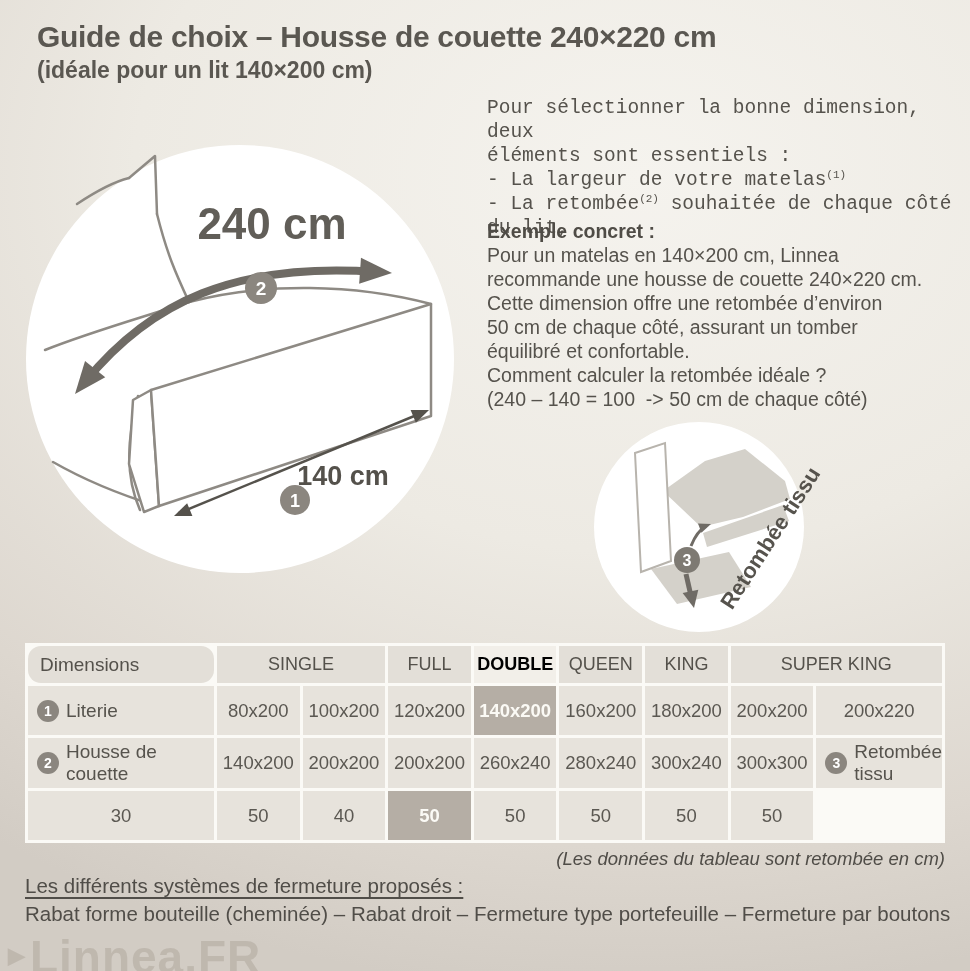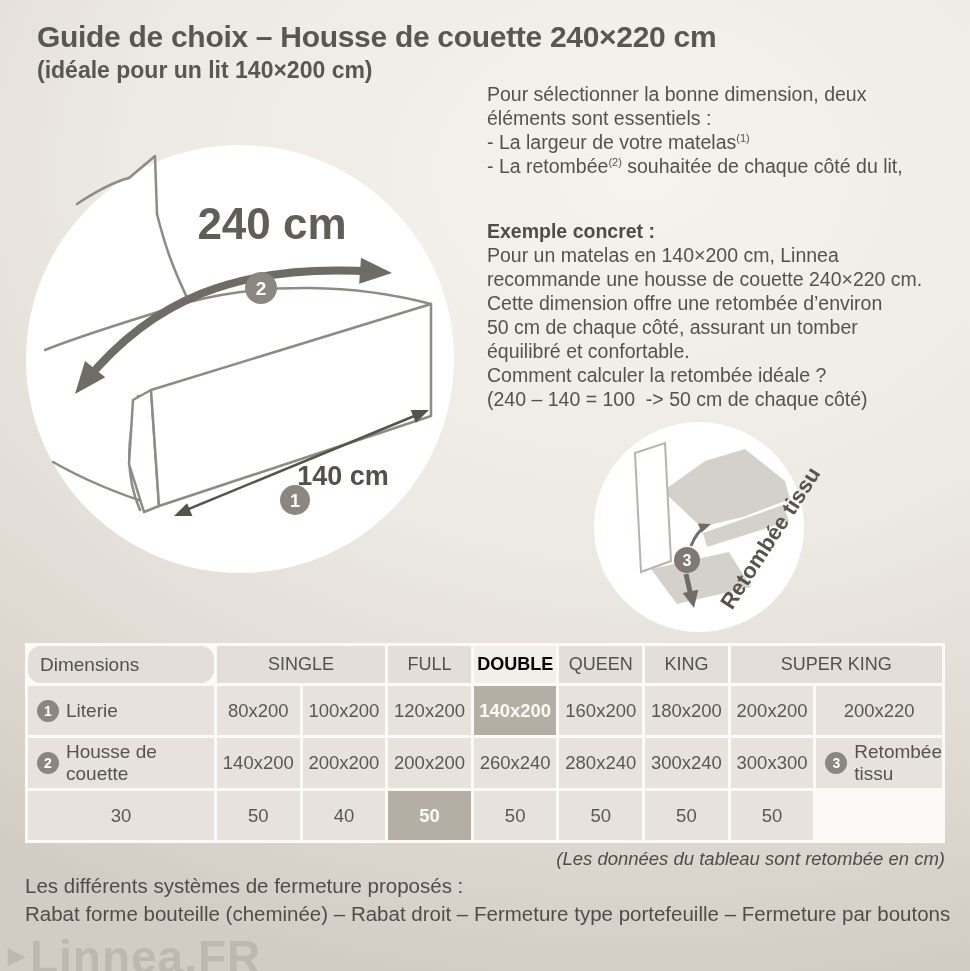--- a/index.html
+++ b/index.html
@@ -9,21 +9,21 @@
     font-family:"Liberation Sans", sans-serif; color:#55524c;
     background: radial-gradient(1100px 820px at 66% 18%, #f5f3ee 0%, #edeae3 46%, #ddd7cf 82%, #d2ccc4 100%);
     padding-left: 25px;
   }
   
   .hdr { position:absolute; left:37px; top:20px; }
   .title { font-size:30px; font-weight:bold; color:#5a5751; letter-spacing:-0.3px; }
   .subtitle { font-size:23px; font-weight:bold; color:#5a5751; margin-top:3px; }
   
   .txtblock { position:absolute; left:487px; width:476px; font-size:19.5px; line-height:24px; color:#55524c; }
-  .intro { top:82px; }
+  .intro { top:96px;font-family:Liberation Mono, monospace; }
   .example { top:219px; }
   .bold { font-weight:bold; color:#4f4c46; }
   sup { font-size:11px; line-height:0; }
   .keep-spaces { white-space:pre-wrap; }
   
   .bigcircle { position:absolute; left:25px; top:144px; width:430px; height:430px; }
   
   .smallcircle { position:absolute; left:593px; top:421px; width:212px; height:212px; }
   .droplabel {
     position:absolute; left:737px; top:588px; font-size:22px; font-weight:bold; color:#56534d;
@@ -43,21 +43,21 @@
   .span2 { grid-column:span 2; }
   .lcell { background:#e7e3dc; font-size:19px; color:#56534d; justify-content:flex-start; padding-left:9px; }
   .dcell { background:#e7e3dc; font-size:18.5px; color:#5b5852; }
   .hl { background:#b5aea5; color:#fbfaf5; font-weight:600; }
   .badge {
     flex:0 0 auto; width:22px; height:22px; border-radius:50%; background:#8b867f; color:#ffffff;
     font-size:14px; font-weight:bold; display:flex; align-items:center; justify-content:center; margin-right:7px;
   }
   
   .note { position:absolute; right:25px; top:848px; font-size:18.5px; font-style:italic; color:#4f4c47; }
-  .closeheading { position:absolute; left:25px; top:874px; font-size:20.5px; color:#504d48; text-underline-offset:4px; }
+  .closeheading { position:absolute; left:25px; top:874px; font-size:20.5px; color:#504d48; text-decoration:underline; text-underline-offset:4px; }
   .closetext { position:absolute; left:25px; top:902px; width:935px; font-size:20.5px; color:#504d48; }
   
   .watermark { position:absolute; left:8px; top:930px; font-size:46px; font-weight:bold; color:#9d9488; opacity:0.35; letter-spacing:1px; white-space:nowrap; }
   .watermark .tri { font-size:22px; vertical-align:10px; margin-right:4px; }
 </style>
 </head>
 <body>
 
 <div class="page">
 

